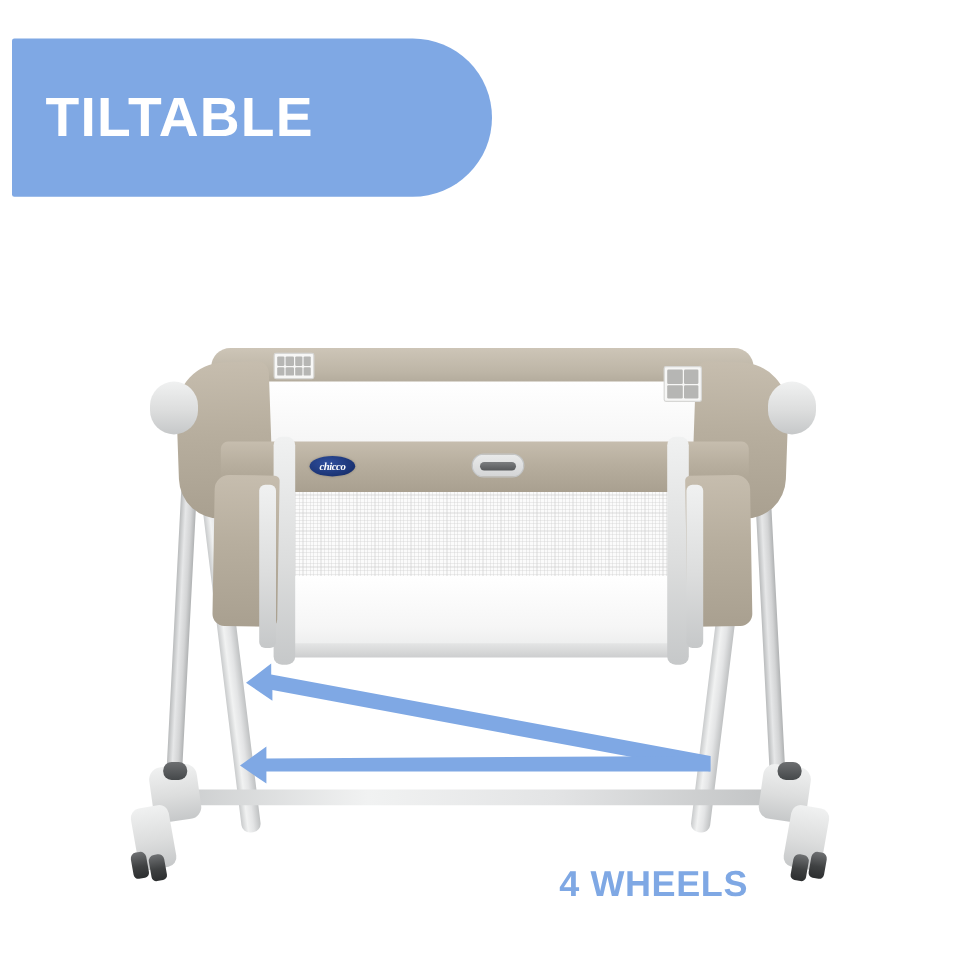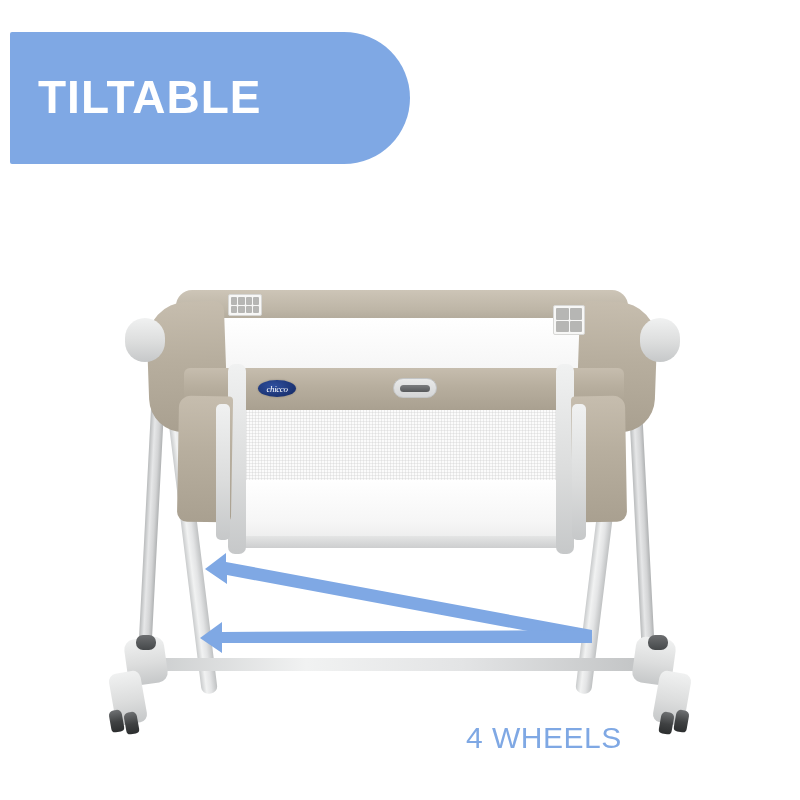--- a/index.html
+++ b/index.html
@@ -61,21 +61,21 @@
   }
   .subtitle .line { display: block; white-space: nowrap; }
 
   
   .wheels-caption {
     position: absolute;
     left: 466px;
     top: 721px;
     color: var(--accent, #7fa8e4);
     font-size: 30px;
-    font-weight: normal;
+    font-weight: bold;
     letter-spacing: 0.5px;
     font-family: "Liberation Sans", sans-serif;
     white-space: nowrap;
   }
 
   
   .product {
     position: absolute;
     left: 0;
     top: 280px;
@@ -145,21 +145,21 @@
     border-radius: 50%;
     display: flex;
     align-items: center;
     justify-content: center;
     box-shadow: 0 0 2px rgba(0,0,0,.25);
   }
   .logo-badge span {
     color: #ffffff;
     font-size: 9px;
     font-style: italic;
-    font-weight: normal;
+    font-weight: bold;
     letter-spacing: -0.4px;
     font-family: "Liberation Serif", serif;
   }
 
   
   .care-label {
     position: absolute;
     background: #f7f7f6;
     border: 1px solid #d7d7d5;
     border-radius: 2px;

